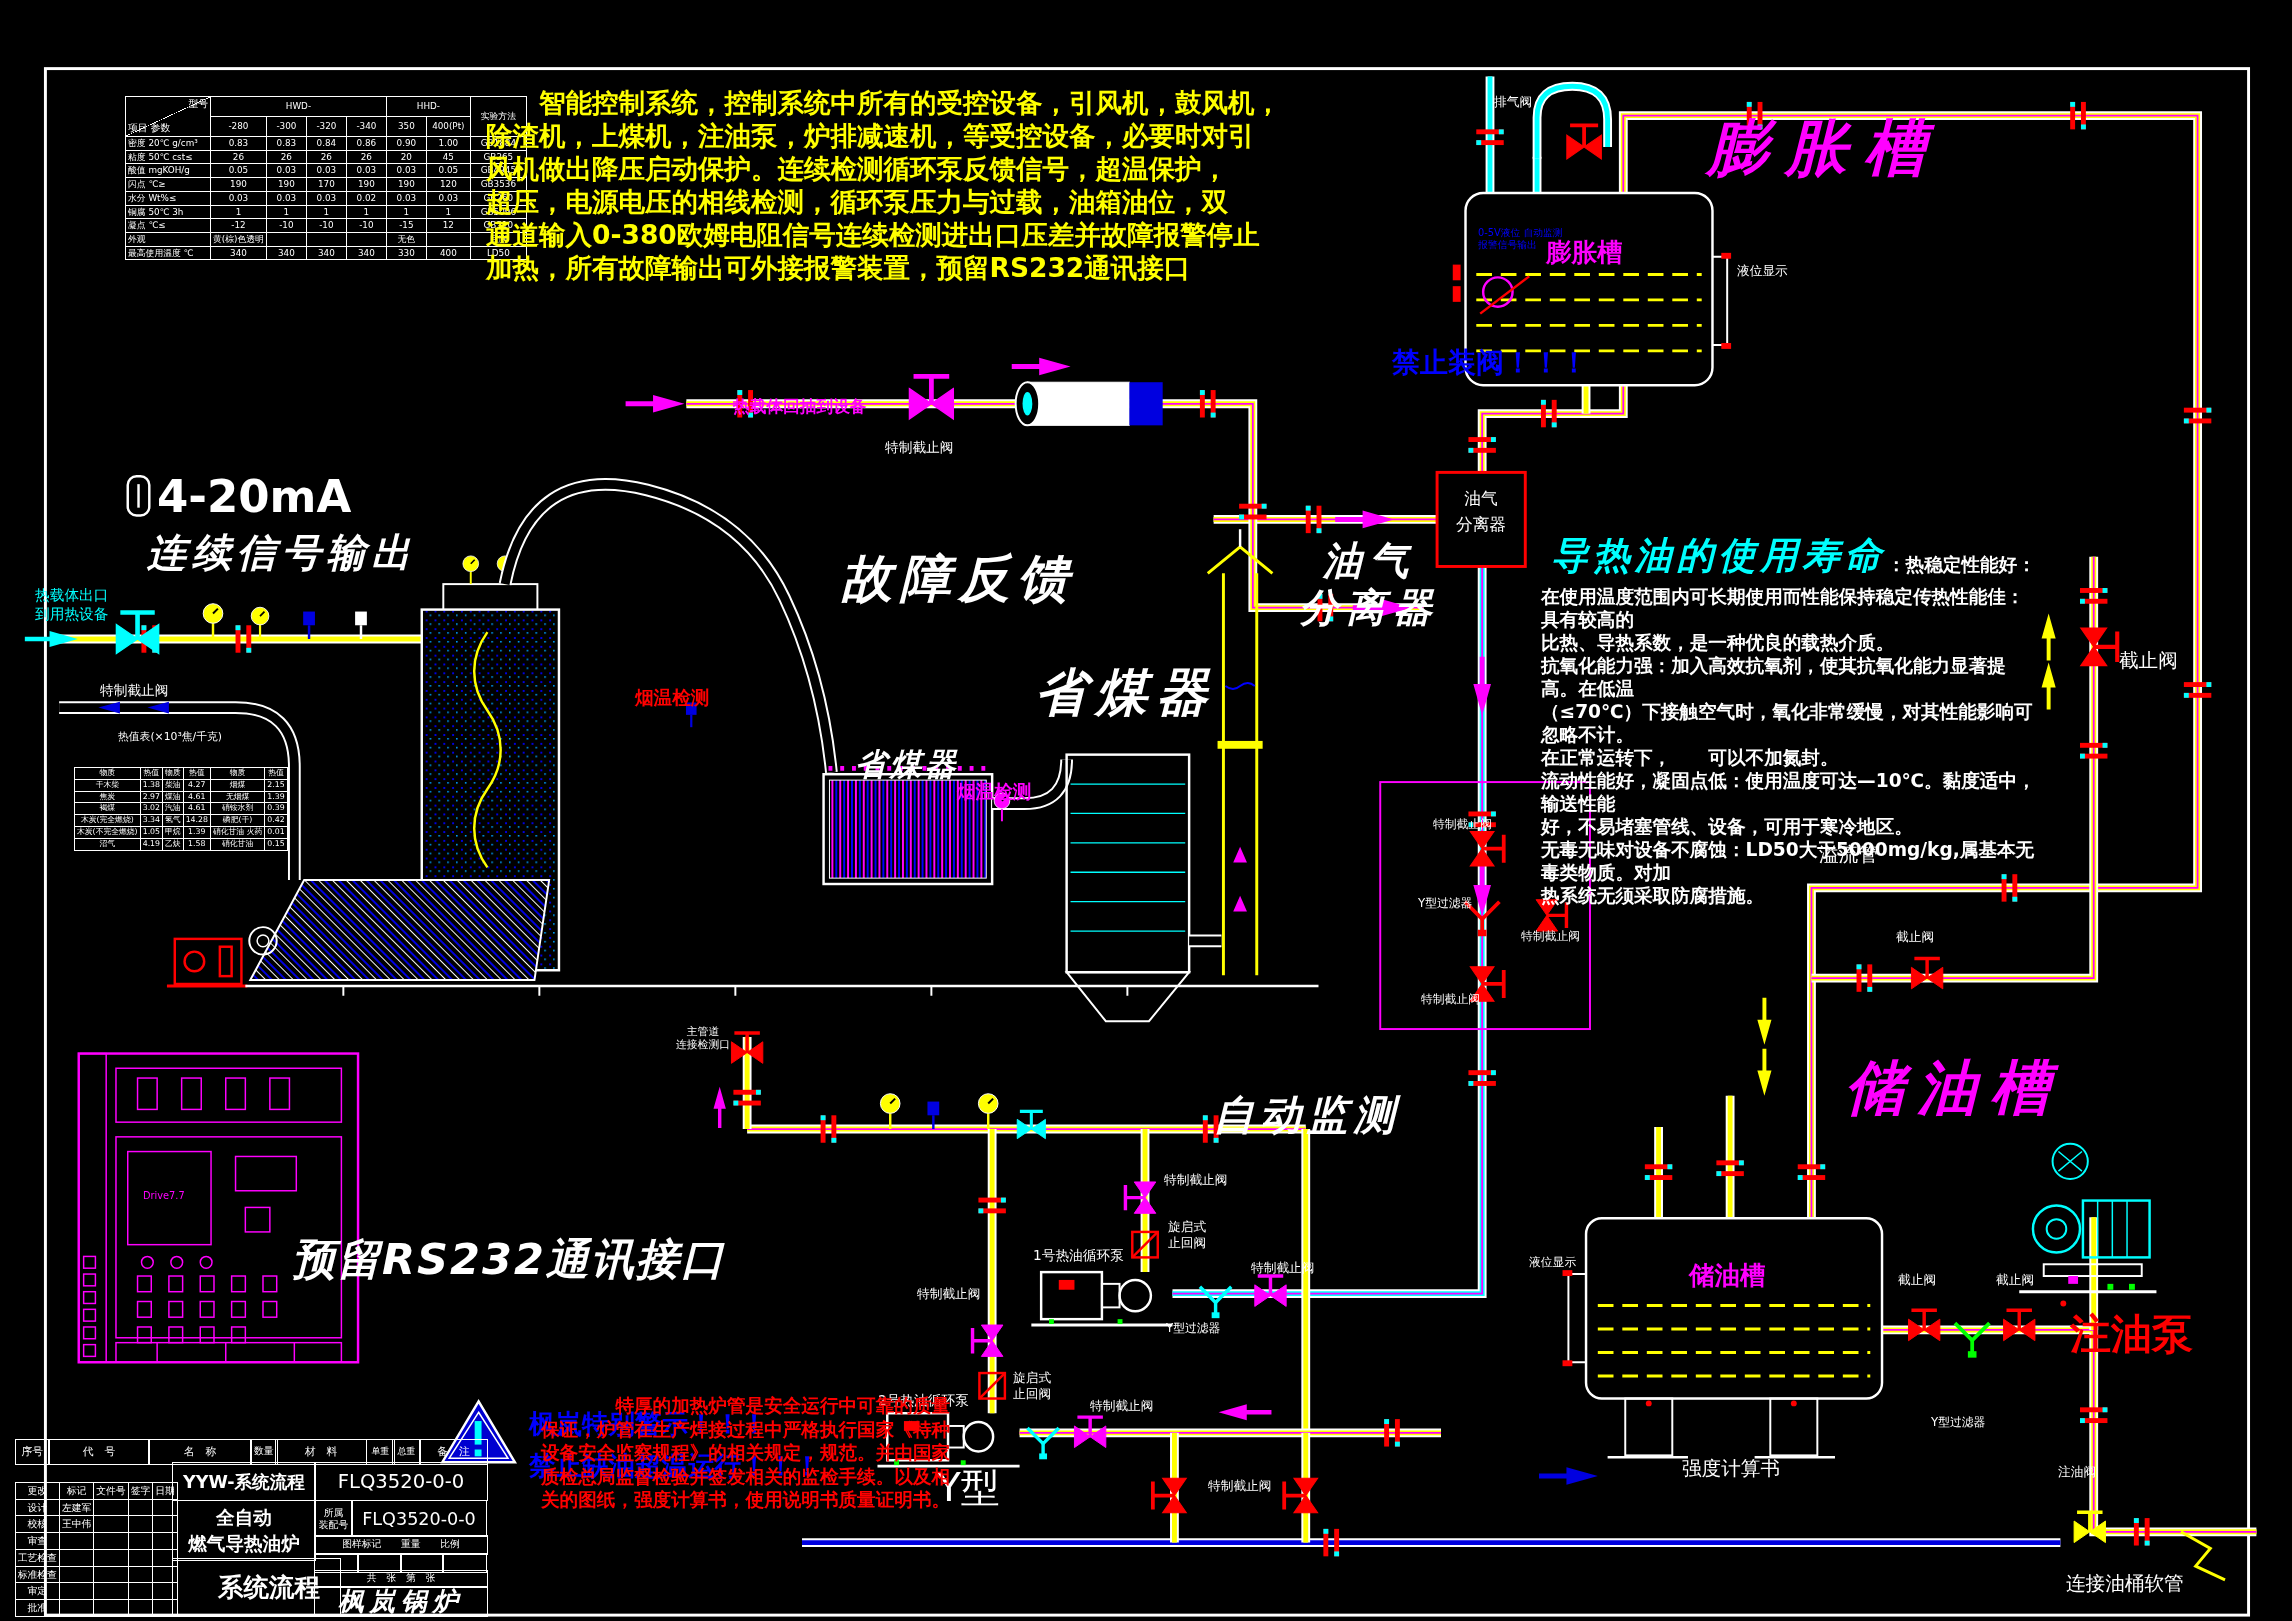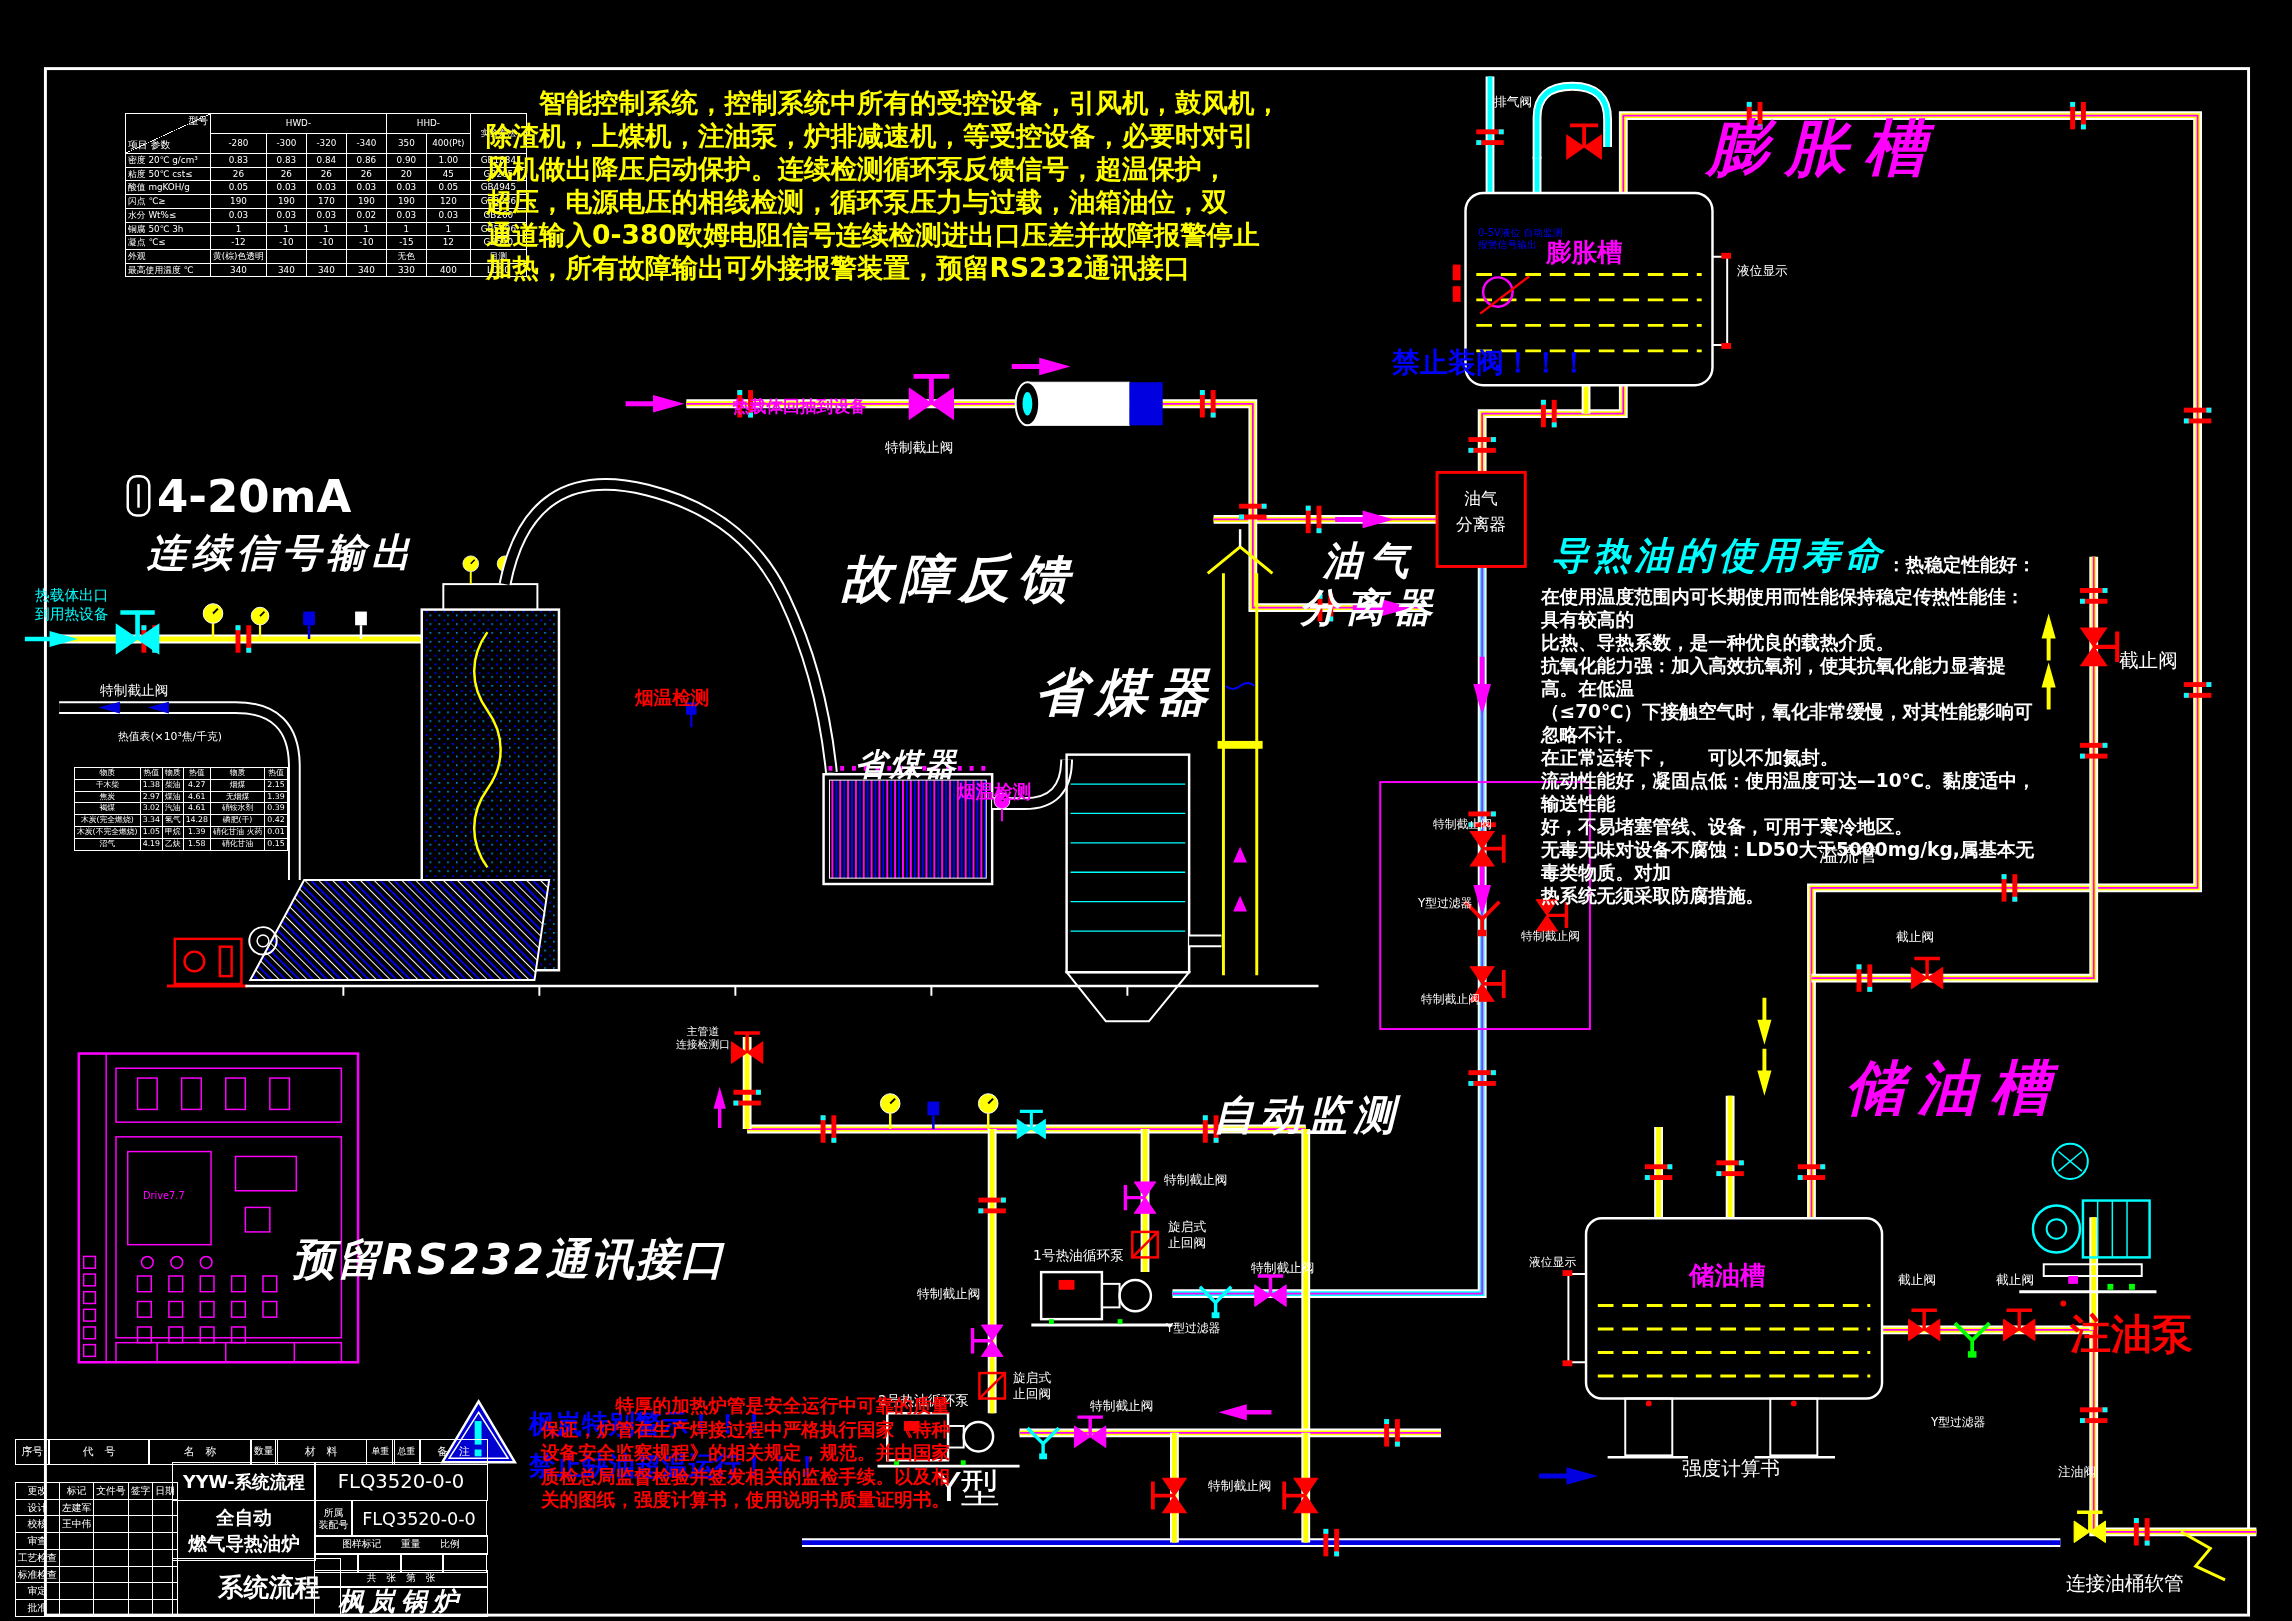--- a/index.html
+++ b/index.html
@@ -413,21 +413,21 @@
   <rect x="484" y="1450" width="7" height="24" fill="#0ff"></rect>
         <rect x="484" y="1479" width="7" height="7" fill="#0ff"></rect>
 </g>
 
 <g>
   <rect x="130" y="486" width="22" height="40" rx="9" fill="none" stroke="#fff" stroke-width="2.5"></rect>
   <path d="M141,494 V518" stroke="#fff" stroke-width="2.5"></path>
 </g>
 </svg>
 
-<div class="t" style="left:125px;top:93px;">
+<div class="t" style="left:125px;top:76px;">
   <table id="spec-table">
     <thead>
       <tr>
         <th rowspan="2" style="padding:0;">
               <div class="corner">
           <span class="a">型号</span>
           <span class="b">项目 参数</span>
         </div>
             </th>
         <th colspan="4">HWD-</th>

